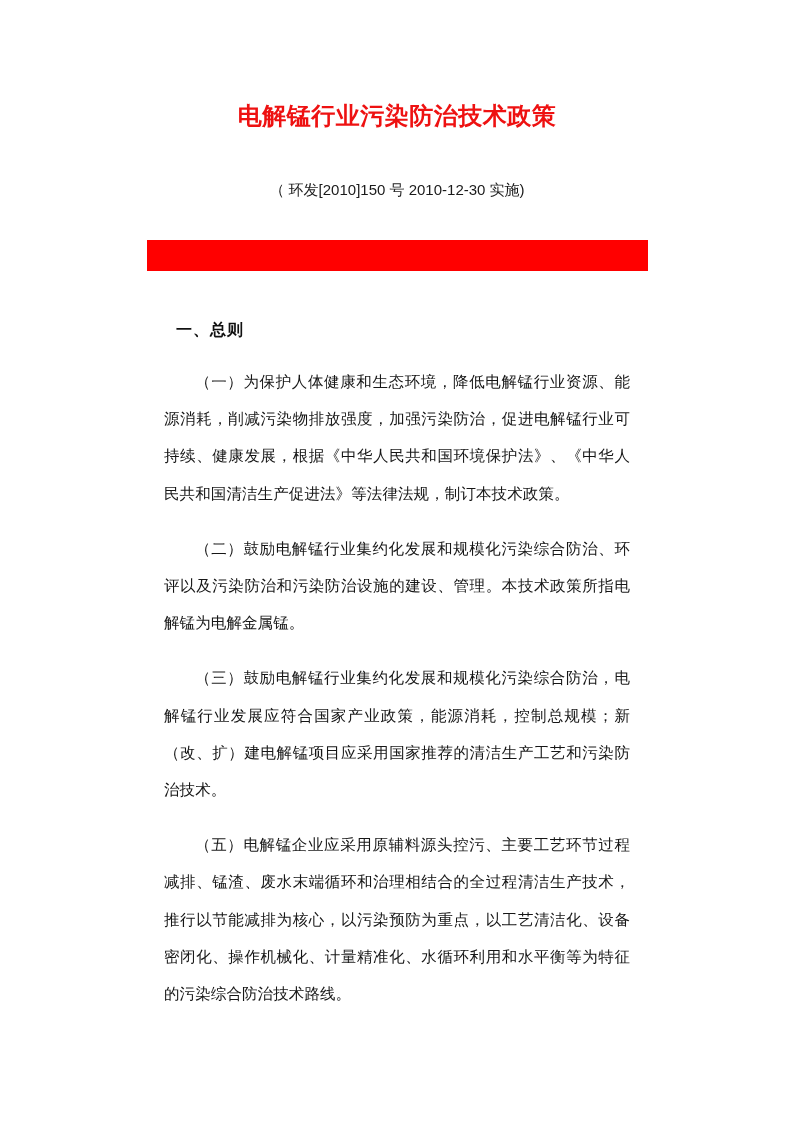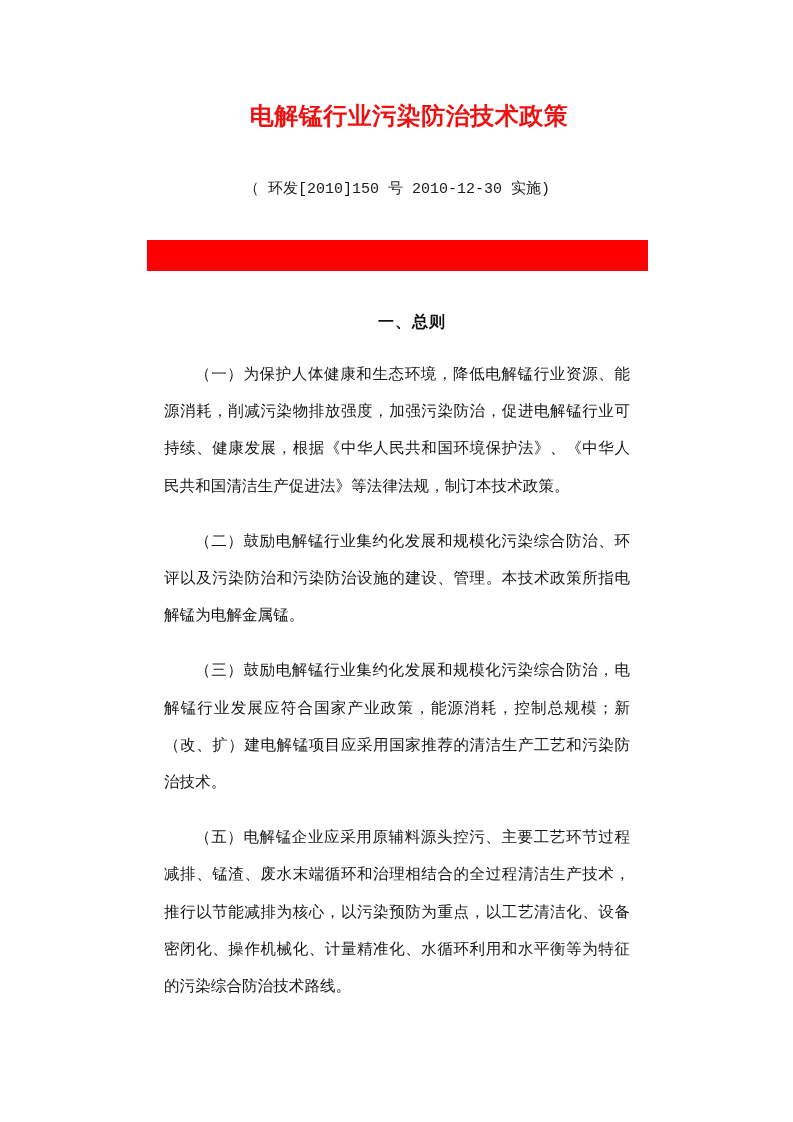--- a/index.html
+++ b/index.html
@@ -33,21 +33,21 @@
     left: 146px;
     top: 0;
     width: 502px;
   }
 
   
   .doc-title {
     margin: 0;
     padding: 0;
     position: absolute;
-    left: 12px;
+    left: 0;
     top: 99px;
     width: 502px;
     text-align: center;
     color: #ee1111;
     font-size: 24px;
     font-weight: bold;
     line-height: 34px;
     letter-spacing: 0.5px;
     font-family: "DejaVu Sans", "Liberation Sans", sans-serif;
   }
@@ -57,21 +57,21 @@
     margin: 0;
     padding: 0;
     position: absolute;
     left: 0;
     top: 178px;
     width: 502px;
     text-align: center;
     color: #1a1a1a;
     font-size: 15px;
     line-height: 24px;
-    font-family: Liberation Mono, monospace;
+    font-family: Liberation Sans, sans-serif;
   }
 
   
   .red-bar {
     position: absolute;
     left: 147px;
     top: 240px;
     width: 501px;
     height: 31px;
     background: #ff0000;
@@ -79,30 +79,29 @@
 
   
   .body-flow {
     position: absolute;
     left: 146px;
     top: 298px;
     width: 502px;
   }
 
   .section-heading {
-    margin: 8px 0 6px 0;
+    margin: 16px 0 6px 0;
     padding: 0;
     font-size: 16px;
     font-weight: bold;
     line-height: 32px;
     text-indent: 30px;
     color: #111111;
     font-family: "DejaVu Sans", "Liberation Sans", sans-serif;
     letter-spacing: 1px;
-    text-align: center;
   }
 
   .para {
     margin: 18px;
     padding: 0;
     font-size: 15.5px;
     line-height: 37.2px;
     text-align: justify;
     text-justify: inter-ideograph;
     text-indent: 31px;

